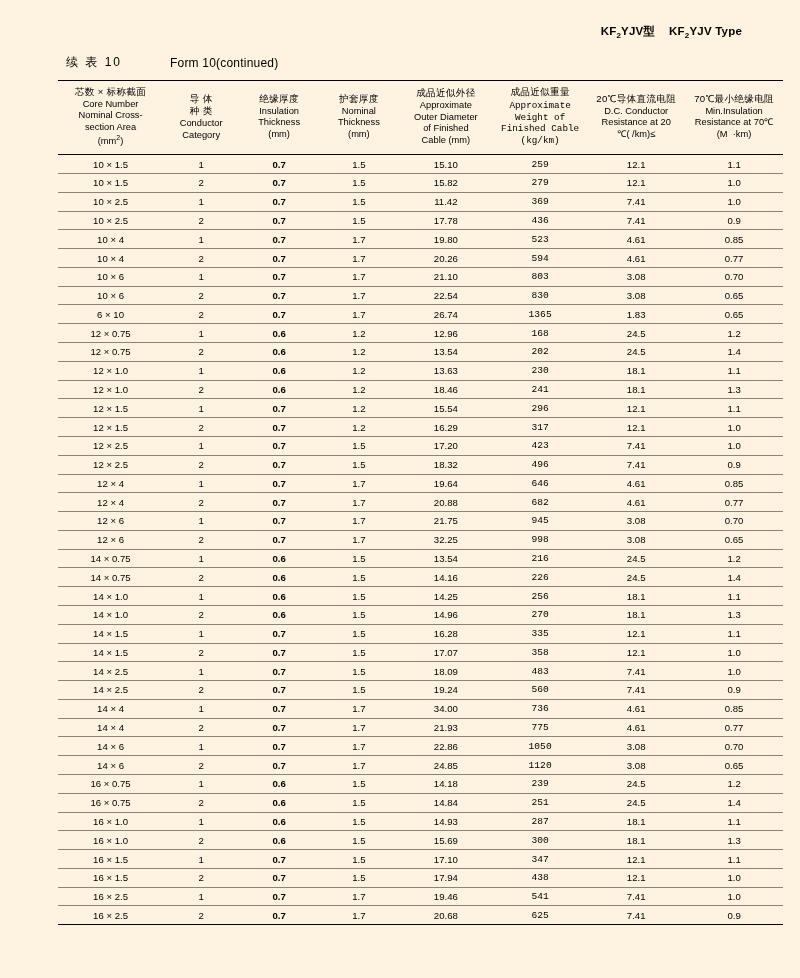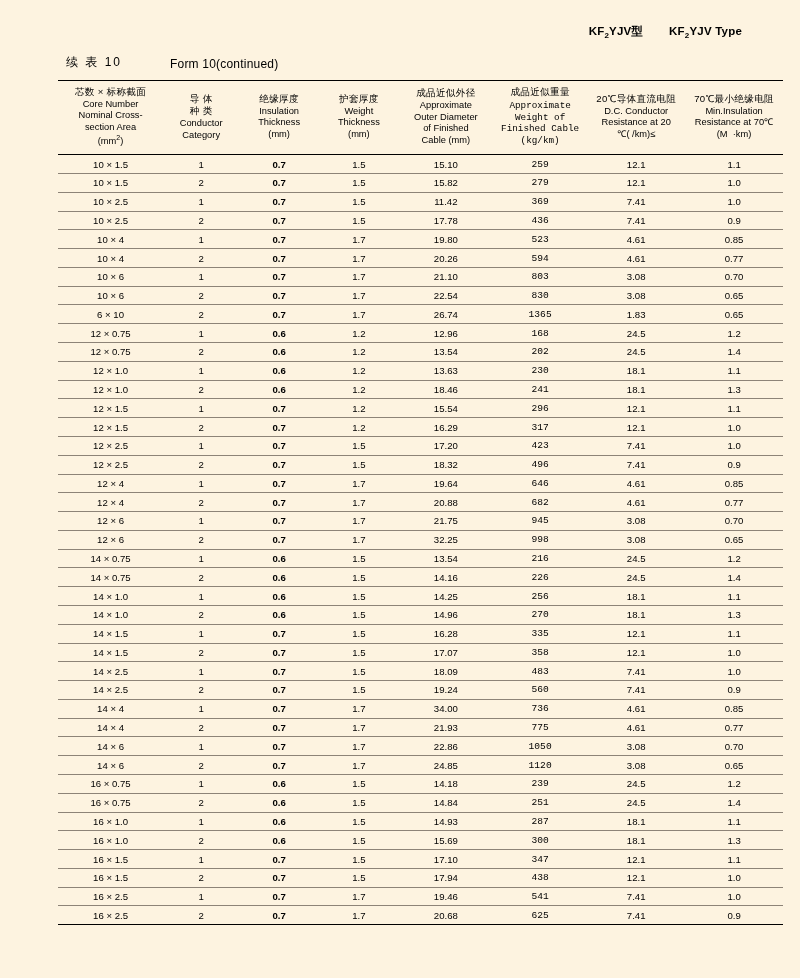--- a/index.html
+++ b/index.html
@@ -24,31 +24,31 @@
   }
   .page-header {
     text-align: right;
     font-size: 11.5px;
     font-weight: bold;
     padding-right: 30px;
     padding-top: 2px;
     letter-spacing: 0.2px;
   }
   .page-header .cn {
-    margin-right: 26px;
+    margin-right: 14px;
   }
   .page-header sub {
     font-size: 8px;
   }
   .form-line {
     margin-top: 14px;
     padding-left: 38px;
     font-size: 12px;
     display: flex;
-    align-items: flex-end;
+    align-items: center;
   }
   .form-line .cn-form {
     letter-spacing: 2px;
     margin-right: 48px;
   }
   .form-line .en-form {
     letter-spacing: 0.2px;
   }
   table.data {
     margin-top: 9px;
@@ -128,21 +128,21 @@
           <span class="hen">Category</span>
         </th>
         <th class="col-ins">
           <span class="hcn">绝缘厚度</span>
           <span class="hen">Insulation</span>
           <span class="hen">Thickness</span>
           <span class="hen">(mm)</span>
         </th>
         <th class="col-sheath">
           <span class="hcn">护套厚度</span>
-          <span class="hen">Weight</span>
+          <span class="hen">Nominal</span>
           <span class="hen">Thickness</span>
           <span class="hen">(mm)</span>
         </th>
         <th class="col-diam">
           <span class="hcn">成品近似外径</span>
           <span class="hen">Approximate</span>
           <span class="hen">Outer Diameter</span>
           <span class="hen">of Finished</span>
           <span class="hen">Cable (mm)</span>
         </th>

